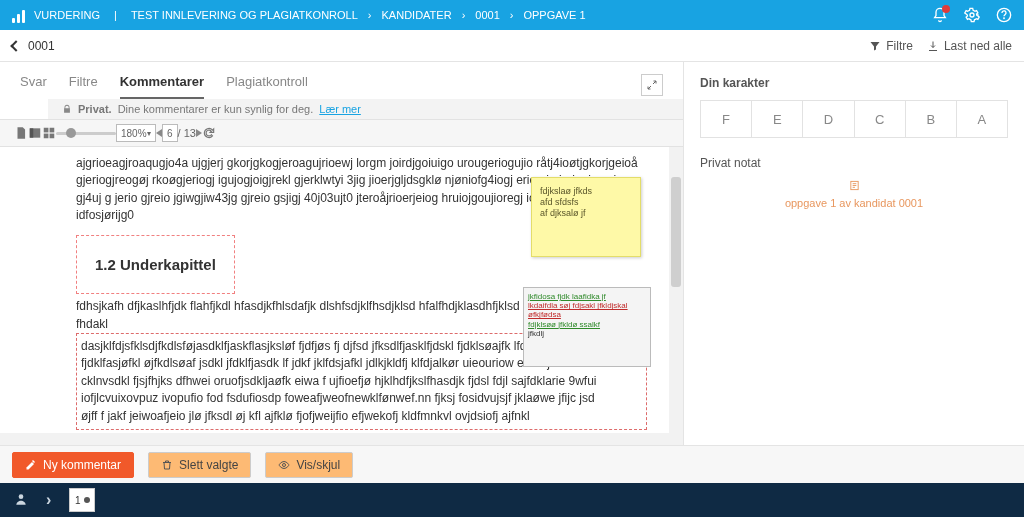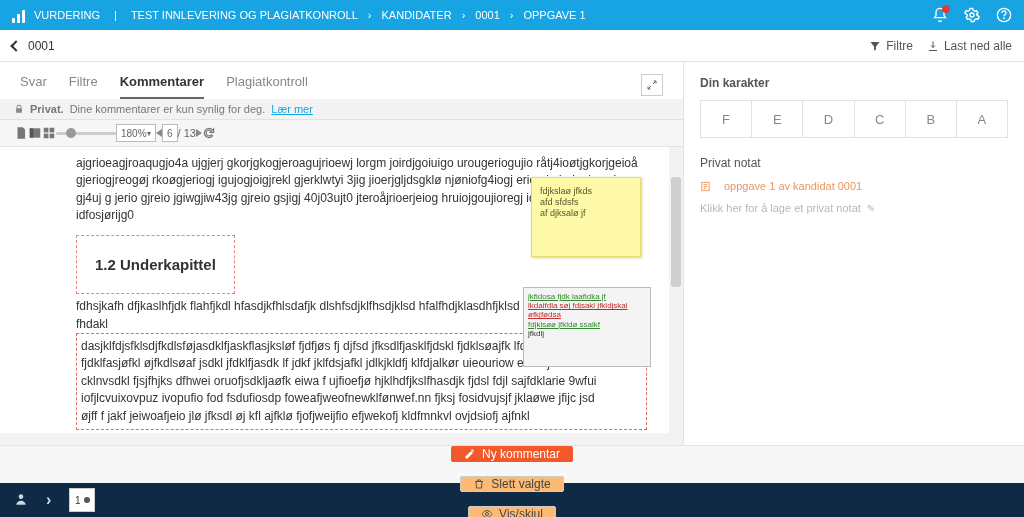--- a/index.html
+++ b/index.html
@@ -24,21 +24,21 @@
 
   .main { display:flex; height: calc(517px - 30px - 32px - 38px - 34px); }
   .left { flex: 0 0 684px; display:flex; flex-direction:column; border-right:1px solid #e4e4e4;}
   .right { flex: 1; padding: 14px 16px; font-size:12px; color:#555;}
 
   .tabs { display:flex; gap:22px; padding: 12px 20px 0 20px; font-size:13px; color:#888; position:relative;}
   .tabs .tab { padding-bottom:8px; cursor:pointer;}
   .tabs .tab.active { color:#333; font-weight:600; border-bottom:2px solid #666;}
   .tabs .expand { margin-left:auto; border:1px solid #ccc; width:22px; height:22px; display:flex; align-items:center; justify-content:center; font-size:10px;}
 
-  .notice { background:#f3f3f3; padding:4px 14px; font-size:11px; color:#777; display:flex; align-items:center; gap:6px;}
+  .notice { background:#f3f3f3; padding:4px 14px; font-size:11px; color:#777; display:flex; align-items:center; gap:6px;margin-left:48px;}
   .notice a{color:#18a3e2;}
   .lock-icon{width:10px;height:10px;display:inline-block;}
 
   .viewer-toolbar{ background:#f6f6f6; border-top:1px solid #e2e2e2; border-bottom:1px solid #e2e2e2; height:28px; display:flex; align-items:center; padding:0 14px; font-size:11px; color:#666;}
   .vt-btn{width:14px;height:14px;display:inline-block;}
   .zoom-box,.page-box{border:1px solid #bbb; height:18px; font-size:10px; display:inline-flex; align-items:center; padding:0 4px; background:#fff;}
   .zoom-box{width:40px;justify-content:space-between}
   .slider{width:60px;height:3px;background:#ccc;position:relative;border-radius:2px;}
   .slider::before{content:'';position:absolute;left:10px;top:-4px;width:10px;height:10px;border-radius:50%;background:#999;}
   .tri{width:0;height:0;border-top:4px solid transparent;border-bottom:4px solid transparent;}
@@ -57,35 +57,35 @@
   .sticky{position:absolute; background:#fef9a7;border:1px solid #e3dd6a;box-shadow:1px 1px 3px rgba(0,0,0,.2);padding:8px;font-size:9px;line-height:1.2;color:#5a562a;}
   .sticky.s1{width:110px;height:80px;top:30px;right:42px;}
   .review-card{position:absolute;background:#f4f4f4;border:1px solid #bbb;top:140px;right:32px;width:128px;height:80px;padding:4px;font-size:8px;line-height:1.15;}
   .review-card .g{color:#2f8a2a;text-decoration:underline;}
   .review-card .r{color:#c02a2a;text-decoration:underline;}
 
   .vscroll{position:absolute;right:0;top:0;bottom:0;width:14px;background:#f2f2f2;}
   .vscroll .thumb{position:absolute;left:2px;right:2px;top:30px;height:110px;background:#cfcfcf;border-radius:3px;}
   .hscroll{position:absolute;left:0;right:14px;bottom:0;height:12px;background:#f2f2f2;}
 
-  .action-bar{height:38px;background:#f7f7f7;border-top:1px solid #e4e4e4;display:flex;align-items:center;gap:14px;padding:0 12px;flex-direction:column;}
+  .action-bar{height:38px;background:#f7f7f7;border-top:1px solid #e4e4e4;display:flex;align-items:center;gap:14px;padding:0 12px;}
   .btn{height:26px;display:inline-flex;align-items:center;gap:6px;padding:0 12px;font-size:12px;border:1px solid #ccc;background:#fdba74;color:#444;cursor:pointer;border-radius:2px;}
   .btn.primary{background:#f1592a;color:#fff;border-color:#f1592a;}
 
   .bottombar{height:34px;background:#0f2a44;display:flex;align-items:center;padding:0 14px;gap:18px;}
   .bot-icon{color:#cbd6e0;}
   .page-thumb{width:26px;height:24px;background:#fff;border:1px solid #ccc;display:flex;align-items:center;justify-content:center;font-size:10px;gap:3px;color:#333;}
   .page-thumb .dot{width:6px;height:6px;background:#555;border-radius:50%;}
 
   .right h4{font-size:12px;font-weight:700;color:#555;margin-bottom:10px;}
   .grades{display:flex;border:1px solid #e2e2e2;margin-bottom:18px;}
   .grades .g{flex:1;height:36px;display:flex;align-items:center;justify-content:center;font-size:13px;color:#888;border-right:1px solid #e2e2e2;cursor:pointer;}
   .grades .g:last-child{border-right:none;}
   .right .label{font-size:12px;color:#555;margin-bottom:10px;}
-  .note-link{color:#e8975f;font-size:11px;display:flex;align-items:center;gap:13px;margin-bottom:10px;}
+  .note-link{color:#e8975f;font-size:11px;display:flex;align-items:center;gap:6px;margin-bottom:10px;flex-direction:column;}
   .note-hint{color:#b8b8b8;font-size:11px;display:flex;align-items:center;gap:6px;}
   .pencil{font-size:10px;}
 </style>
 </head>
 <body>
 
 <div class="topbar">
   <div class="topbar-left">
     <span class="topbar-logo">
       <span style="height:5px"></span>
@@ -243,24 +243,20 @@
       <div class="g">A</div>
     </div>
     <div class="label">Privat notat</div>
     <div class="note-link">
       <svg width="11" height="11" viewBox="0 0 24 24" fill="none" stroke="#e8975f" stroke-width="2">
           <rect x="4" y="3" width="16" height="18"></rect>
           <path d="M8 8h8M8 12h8M8 16h5"></path>
         </svg>
       <span>oppgave 1 av kandidat 0001</span>
     </div>
-    <div class="note-hint">
-      <span>Klikk her for å lage et privat notat</span>
-      <span class="pencil">✎</span>
-    </div>
   </div>
 </div>
 
 <div class="action-bar">
   <button class="btn primary">
     <svg width="12" height="12" viewBox="0 0 24 24" fill="#fff">
         <path d="M3 17l11-11 4 4L7 21H3v-4z"></path>
         <path d="M14 4l4 4 2-2-4-4-2 2z"></path>
       </svg>
     <span>Ny kommentar</span>

